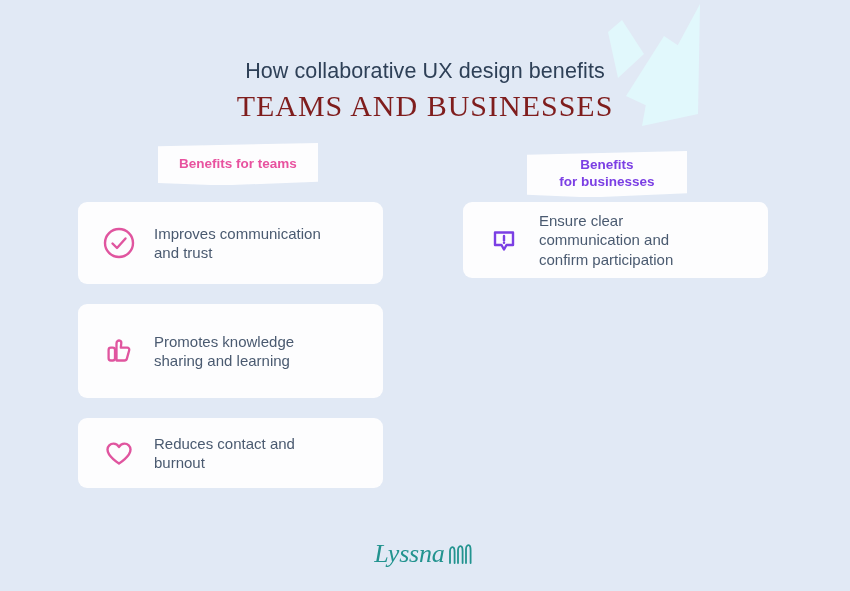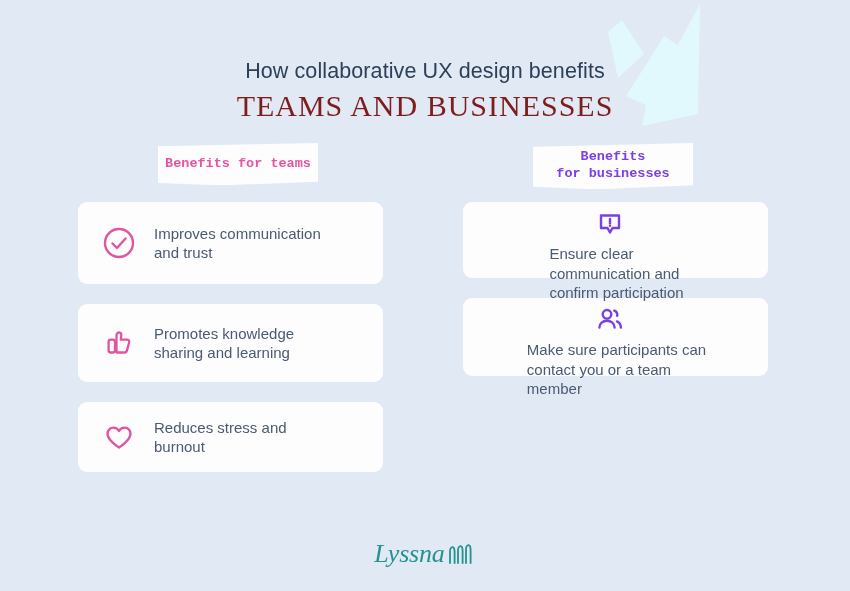--- a/index.html
+++ b/index.html
@@ -53,21 +53,20 @@
     position: absolute;
     top: 140px;
   }
   #col-left  { left: 78px;  width: 305px; }
   #col-right { left: 463px; width: 305px; }
 
   
   .banner-wrap {
     position: relative;
     height: 62px;
-    font-family: Liberation Mono, monospace;
   }
   .banner {
     position: absolute;
     left: 80px;
     top: 3px;
     width: 160px;
     height: 42px;
     background: #fdfdfe;
     clip-path: polygon(0% 8%, 100% 0%, 100% 92%, 46% 100%, 40% 118%, 33% 100%, 0% 95%);
     padding-top: 0;
@@ -80,34 +79,34 @@
     top: 50%;
     transform: translateY(-50%);
     text-align: center;
     font-size: 13.5px;
     font-weight: bold;
     line-height: 1.25;
     white-space: pre-line;
   }
   #banner-left  .banner-text { color: #e8529f; }
   #banner-right .banner-text { color: #7b3fe4; }
-  #banner-right .banner { left: 70px; }
+  #banner-right .banner { left: 64px; margin-top: 8px; }
 
   
   .card {
     background: #fdfdfe;
     border-radius: 9px;
     display: flex;
     align-items: center;
     padding: 0 18px 0 20px;
     box-sizing: border-box;
     margin-bottom: 20px;
   }
   #col-left  .card { width: 305px; }
-  #col-right .card { width: 305px; flex-direction: column; }
+  #col-right .card { width: 305px; }
   .card-icon {
     flex: 0 0 auto;
     width: 42px;
     height: 42px;
     display: flex;
     align-items: center;
     justify-content: center;
     margin-right: 14px;
   }
   .card-text {
@@ -162,42 +161,42 @@
     <div class="card-icon">
       <svg width="34" height="34" viewBox="0 0 34 34">
         <circle cx="17" cy="17" r="14" fill="none" stroke="#e0559f" stroke-width="2.4"></circle>
         <polyline points="10.5,17.5 15,22 23.5,12.5" fill="none" stroke="#e0559f" stroke-width="2.4" stroke-linecap="round" stroke-linejoin="round"></polyline>
       </svg>
     </div>
     <div class="card-text">Improves communication
 and trust</div>
   </div>
 
-  <div class="card" style="height:78px">
+  <div class="card" style="height:94px">
     <div class="card-icon">
       <svg width="34" height="34" viewBox="0 0 34 34">
         <path d="M14.5 13.8 L14.5 9.4 C14.5 7.6 16 6.2 17.7 6.6 C18.8 6.9 19.4 7.9 19.3 9.0
                  L18.8 13.6 L25.2 13.6 C26.6 13.6 27.6 14.9 27.2 16.2 L24.9 24.6
                  C24.6 25.7 23.6 26.5 22.4 26.5 L14.5 26.5 Z" fill="none" stroke="#e0559f" stroke-width="2.3" stroke-linejoin="round"></path>
         <rect x="6.6" y="13.7" width="6.4" height="12.8" rx="2.2" fill="none" stroke="#e0559f" stroke-width="2.3"></rect>
       </svg>
     </div>
     <div class="card-text">Promotes knowledge
 sharing and learning</div>
   </div>
 
   <div class="card" style="height:70px">
     <div class="card-icon">
       <svg width="34" height="34" viewBox="0 0 34 34">
         <path d="M17 27.5 C17 27.5 5.5 20.6 5.5 13.6 C5.5 10.2 8.2 7.6 11.5 7.6
                  C13.9 7.6 15.9 9.0 17 11.0 C18.1 9.0 20.1 7.6 22.5 7.6
                  C25.8 7.6 28.5 10.2 28.5 13.6 C28.5 20.6 17 27.5 17 27.5 Z" fill="none" stroke="#e0559f" stroke-width="2.4" stroke-linejoin="round"></path>
       </svg>
     </div>
-    <div class="card-text">Reduces stress and
+    <div class="card-text">Reduces contact and
 burnout</div>
   </div>
 </div>
 
 <div class="column" id="col-right">
 
   <div class="banner-wrap" id="banner-right">
     <div class="banner two-line">
       <div class="banner-text">Benefits
 for businesses</div>
@@ -210,33 +209,20 @@
         <path d="M8 9.5 H26 V22 H19.5 L17 26.5 L14.5 22 H8 Z" fill="none" stroke="#7b3fe4" stroke-width="2.4" stroke-linejoin="round"></path>
         <line x1="17" y1="13" x2="17" y2="17.4" stroke="#7b3fe4" stroke-width="2.4" stroke-linecap="round"></line>
         <circle cx="17" cy="19.8" r="1.25" fill="#7b3fe4"></circle>
       </svg>
     </div>
     <div class="card-text">Ensure clear
 communication and
 confirm participation</div>
   </div>
 
-  <div class="card" style="height:78px">
-    <div class="card-icon">
-      <svg width="34" height="34" viewBox="0 0 34 34">
-        <circle cx="14" cy="12.3" r="4.3" fill="none" stroke="#7b3fe4" stroke-width="2.4"></circle>
-        <path d="M6.4 25.6 C6.4 21.6 9.8 18.7 14 18.7 C18.2 18.7 21.6 21.6 21.6 25.6" fill="none" stroke="#7b3fe4" stroke-width="2.4" stroke-linecap="round"></path>
-        <path d="M21.3 8.6 C23.4 9.5 24.6 11.6 24.2 13.8" fill="none" stroke="#7b3fe4" stroke-width="2.4" stroke-linecap="round"></path>
-        <path d="M24.0 19.4 C26.4 20.6 27.9 22.9 27.9 25.6" fill="none" stroke="#7b3fe4" stroke-width="2.4" stroke-linecap="round"></path>
-      </svg>
-    </div>
-    <div class="card-text">Make sure participants can
-contact you or a team
-member</div>
-  </div>
 
 </div>
 
 <div id="footer">
   <div id="logo-word">Lyssna</div>
   <div id="logo-mark">
     <svg width="30" height="22" viewBox="0 0 30 22">
       <path d="M4 20 L4 8 C4 4.7 6.2 3.4 7.6 4.6 C8.6 5.5 8.6 7.4 8.6 9.4 L8.6 20" fill="none" stroke="#22938f" stroke-width="1.8" stroke-linecap="round"></path>
       <path d="M12 20 L12 7 C12 3.7 14.2 2.4 15.6 3.6 C16.6 4.5 16.6 6.4 16.6 8.4 L16.6 20" fill="none" stroke="#22938f" stroke-width="1.8" stroke-linecap="round"></path>
       <path d="M20 20 L20 6 C20 2.7 22.2 1.4 23.6 2.6 C24.6 3.5 24.6 5.4 24.6 7.4 L24.6 20" fill="none" stroke="#22938f" stroke-width="1.8" stroke-linecap="round"></path>

